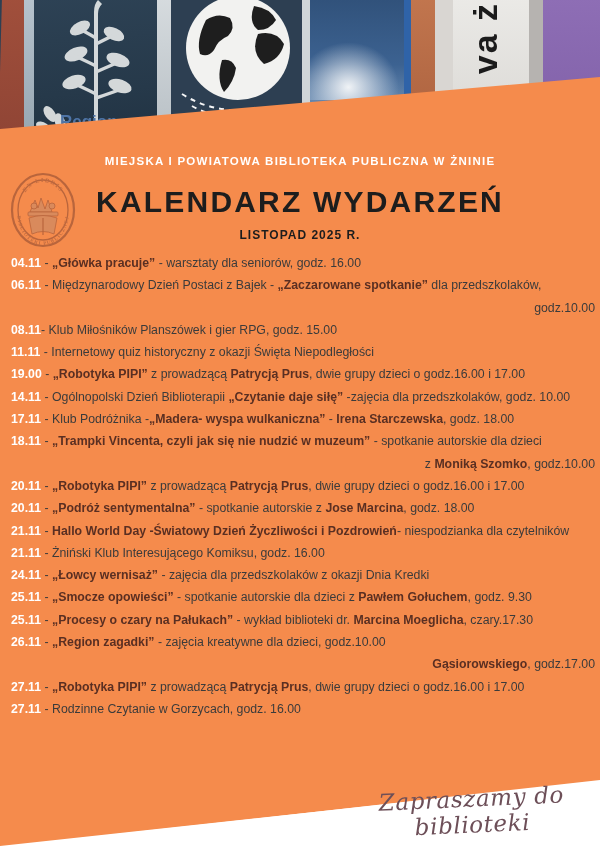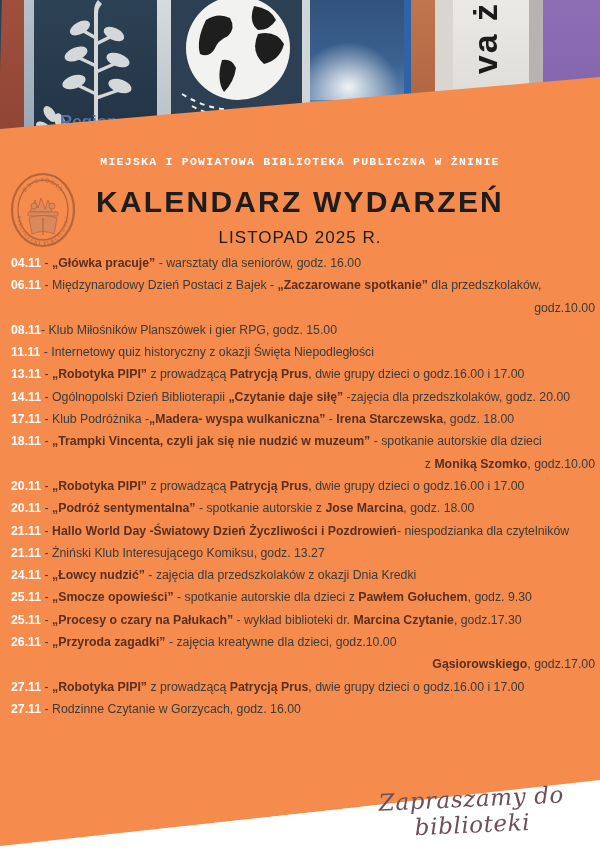--- a/index.html
+++ b/index.html
@@ -52,29 +52,29 @@
   }
   .white-bottom{
     position:absolute;left:0;top:0;width:600px;height:849px;
     background:#ffffff;
     clip-path:polygon(0 847px, 600px 780px, 600px 849px, 0 849px);
   }
 
   
   .org{
     position:absolute;left:0;top:155px;width:600px;text-align:center;
-    color:#ffffff;font-size:11.5px;font-weight:700;letter-spacing:1.25px;font-family:Liberation Mono, monospace;
+    color:#ffffff;font-size:11.5px;font-weight:700;letter-spacing:1.25px;
   }
   .title{
     position:absolute;left:0;top:185px;width:600px;text-align:center;
     color:#1d1d1d;font-size:30px;font-weight:700;letter-spacing:2.2px;
   }
   .subtitle{
     position:absolute;left:0;top:228px;width:600px;text-align:center;
-    color:#1d1d1d;font-size:17px;font-weight:400;letter-spacing:1px;
+    color:#1d1d1d;font-size:12px;font-weight:700;letter-spacing:1px;
   }
 
   
   .logo{position:absolute;left:8px;top:172px;width:70px;height:76px;}
 
   
   .events{
     position:absolute;left:11px;top:252px;width:584px;
     font-size:12.3px;line-height:22.3px;color:#3a3a3a;
   }
@@ -182,32 +182,32 @@
   <div class="org">MIEJSKA I POWIATOWA BIBLIOTEKA PUBLICZNA W ŻNINIE</div>
   <div class="title">KALENDARZ WYDARZEŃ</div>
   <div class="subtitle">LISTOPAD 2025 R.</div>
 
   <div class="events" id="events">
       <div class="ev"><span class="d">04.11</span><span class="n"> - </span><span class="b">„Główka pracuje”</span><span class="n"> - warsztaty dla seniorów, godz. 16.00</span></div>
       <div class="ev"><span class="d">06.11</span><span class="n"> - Międzynarodowy Dzień Postaci z Bajek - </span><span class="b">„Zaczarowane spotkanie”</span><span class="n"> dla przedszkolaków,</span></div>
       <div class="ev cont"><span class="n">godz.10.00</span></div>
       <div class="ev"><span class="d">08.11</span><span class="n">- Klub Miłośników Planszówek i gier RPG, godz. 15.00</span></div>
       <div class="ev"><span class="d">11.11</span><span class="n"> - Internetowy quiz historyczny z okazji Święta Niepodległości</span></div>
-      <div class="ev"><span class="d">13.11</span><span class="n"> - </span><span class="b">„Robotyka PIPI”</span><span class="n"> z prowadzącą </span><span class="b">Patrycją Prus</span><span class="n">, dwie grupy dzieci o godz.16.00 i 17.00</span></div>
-      <div class="ev"><span class="d">14.11</span><span class="n"> - Ogólnopolski Dzień Biblioterapii </span><span class="b">„Czytanie daje siłę”</span><span class="n"> -zajęcia dla przedszkolaków, godz. 20.00</span></div>
+      <div class="ev"><span class="d">19.00</span><span class="n"> - </span><span class="b">„Robotyka PIPI”</span><span class="n"> z prowadzącą </span><span class="b">Patrycją Prus</span><span class="n">, dwie grupy dzieci o godz.16.00 i 17.00</span></div>
+      <div class="ev"><span class="d">14.11</span><span class="n"> - Ogólnopolski Dzień Biblioterapii </span><span class="b">„Czytanie daje siłę”</span><span class="n"> -zajęcia dla przedszkolaków, godz. 10.00</span></div>
       <div class="ev"><span class="d">17.11</span><span class="n"> - Klub Podróżnika -</span><span class="b">„Madera- wyspa wulkaniczna”</span><span class="n"> - </span><span class="b">Irena Starczewska</span><span class="n">, godz. 18.00</span></div>
       <div class="ev"><span class="d">18.11</span><span class="n"> - </span><span class="b">„Trampki Vincenta, czyli jak się nie nudzić w muzeum”</span><span class="n"> - spotkanie autorskie dla dzieci</span></div>
       <div class="ev cont"><span class="n">z </span><span class="b">Moniką Szomko</span><span class="n">, godz.10.00</span></div>
       <div class="ev"><span class="d">20.11</span><span class="n"> - </span><span class="b">„Robotyka PIPI”</span><span class="n"> z prowadzącą </span><span class="b">Patrycją Prus</span><span class="n">, dwie grupy dzieci o godz.16.00 i 17.00</span></div>
       <div class="ev"><span class="d">20.11</span><span class="n"> - </span><span class="b">„Podróż sentymentalna”</span><span class="n"> - spotkanie autorskie z </span><span class="b">Jose Marcina</span><span class="n">, godz. 18.00</span></div>
       <div class="ev"><span class="d">21.11</span><span class="n"> - </span><span class="b">Hallo World Day -Światowy Dzień Życzliwości i Pozdrowień</span><span class="n">- niespodzianka dla czytelników</span></div>
-      <div class="ev"><span class="d">21.11</span><span class="n"> - Żniński Klub Interesującego Komiksu,  godz. 13.27</span></div>
-      <div class="ev"><span class="d">24.11</span><span class="n"> - </span><span class="b">„Łowcy nudzić”</span><span class="n"> - zajęcia dla przedszkolaków z okazji Dnia Kredki</span></div>
+      <div class="ev"><span class="d">21.11</span><span class="n"> - Żniński Klub Interesującego Komiksu,  godz. 16.00</span></div>
+      <div class="ev"><span class="d">24.11</span><span class="n"> - </span><span class="b">„Łowcy wernisaż”</span><span class="n"> - zajęcia dla przedszkolaków z okazji Dnia Kredki</span></div>
       <div class="ev"><span class="d">25.11</span><span class="n"> - </span><span class="b">„Smocze opowieści”</span><span class="n"> - spotkanie autorskie dla dzieci z </span><span class="b">Pawłem Gołuchem</span><span class="n">, godz. 9.30</span></div>
-      <div class="ev"><span class="d">25.11</span><span class="n"> - </span><span class="b">„Procesy o czary na Pałukach”</span><span class="n"> - wykład biblioteki dr. </span><span class="b">Marcina Czytanie</span><span class="n">, godz.17.30</span></div>
-      <div class="ev"><span class="d">26.11</span><span class="n"> - </span><span class="b">„Przyroda zagadki”</span><span class="n"> - zajęcia kreatywne dla dzieci, godz.10.00</span></div>
+      <div class="ev"><span class="d">25.11</span><span class="n"> - </span><span class="b">„Procesy o czary na Pałukach”</span><span class="n"> - wykład biblioteki dr. </span><span class="b">Marcina Moeglicha</span><span class="n">, czary.17.30</span></div>
+      <div class="ev"><span class="d">26.11</span><span class="n"> - </span><span class="b">„Region zagadki”</span><span class="n"> - zajęcia kreatywne dla dzieci, godz.10.00</span></div>
       <div class="ev cont"><span class="b">Gąsiorowskiego</span><span class="n">, godz.17.00</span></div>
       <div class="ev"><span class="d">27.11</span><span class="n"> -  </span><span class="b">„Robotyka PIPI”</span><span class="n"> z prowadzącą </span><span class="b">Patrycją Prus</span><span class="n">, dwie grupy dzieci o godz.16.00 i 17.00</span></div>
       <div class="ev"><span class="d">27.11</span><span class="n"> - Rodzinne Czytanie w Gorzycach, godz. 16.00</span></div>
     </div>
 
   <div class="script">Zapraszamy do biblioteki</div>
 </div>
 
 </body></html>

